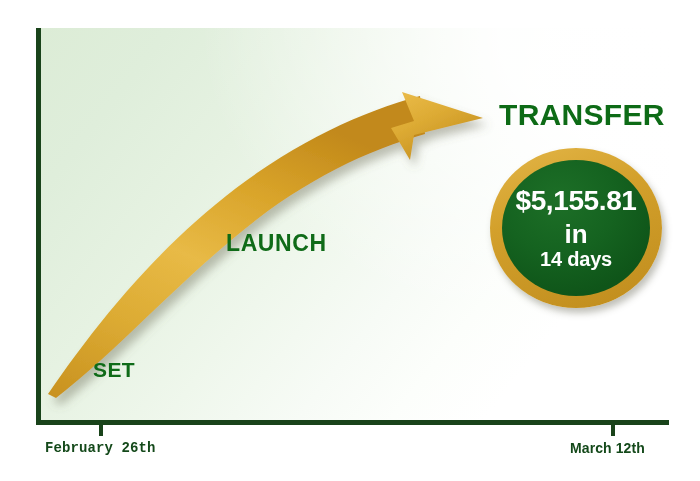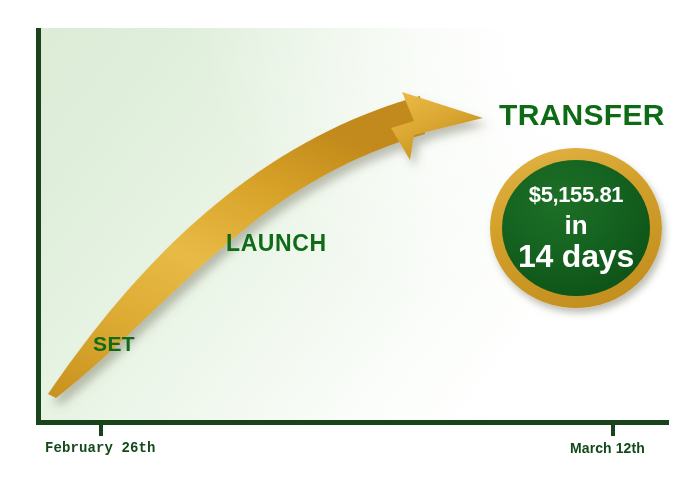--- a/index.html
+++ b/index.html
@@ -101,21 +101,21 @@
 
   
   .stage-caption {
     position: absolute;
     font-weight: bold;
     color: #0f6b18;
     white-space: nowrap;
   }
   #caption-set {
     left: 93px;
-    top: 332px;
+    top: 358px;
     font-size: 21px;
     letter-spacing: 0.4px;
   }
   #caption-launch {
     left: 226px;
     top: 230px;
     font-size: 23px;
     letter-spacing: 0.6px;
   }
   #caption-transfer {
@@ -147,23 +147,23 @@
     border-radius: 50%;
     background: radial-gradient(70% 70% at 38% 30%, #1d6f27 0%, #156320 55%, #0f5519 100%);
     display: flex;
     flex-direction: column;
     align-items: center;
     justify-content: center;
     color: #ffffff;
     font-weight: bold;
     line-height: 1.0;
   }
-  #badge-amount { font-size: 22px; letter-spacing: -0.4px; }
+  #badge-amount { font-size: 28px; letter-spacing: -0.4px; }
   #badge-conn   { font-size: 26px; margin-top: 6px; }
-  #badge-period { font-size: 32px; margin-top: 2px; letter-spacing: -0.2px; }
+  #badge-period { font-size: 20px; margin-top: 2px; letter-spacing: -0.2px; }
 </style>
 </head>
 <body>
 
 <div id="stage">
 
   <div id="panel"></div>
 
   <svg id="arrow-svg" viewBox="0 0 700 481" xmlns="http://www.w3.org/2000/svg">
     <defs>

